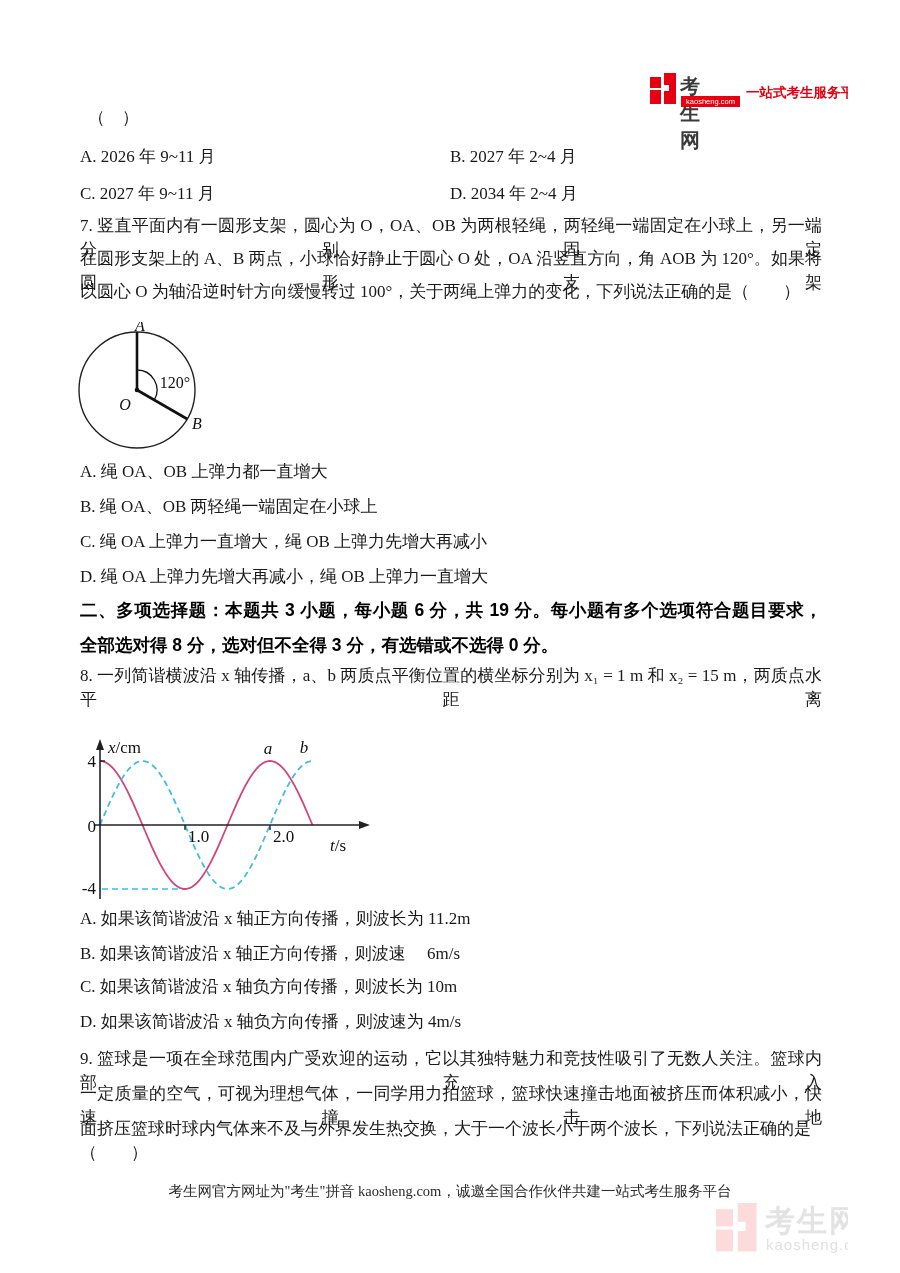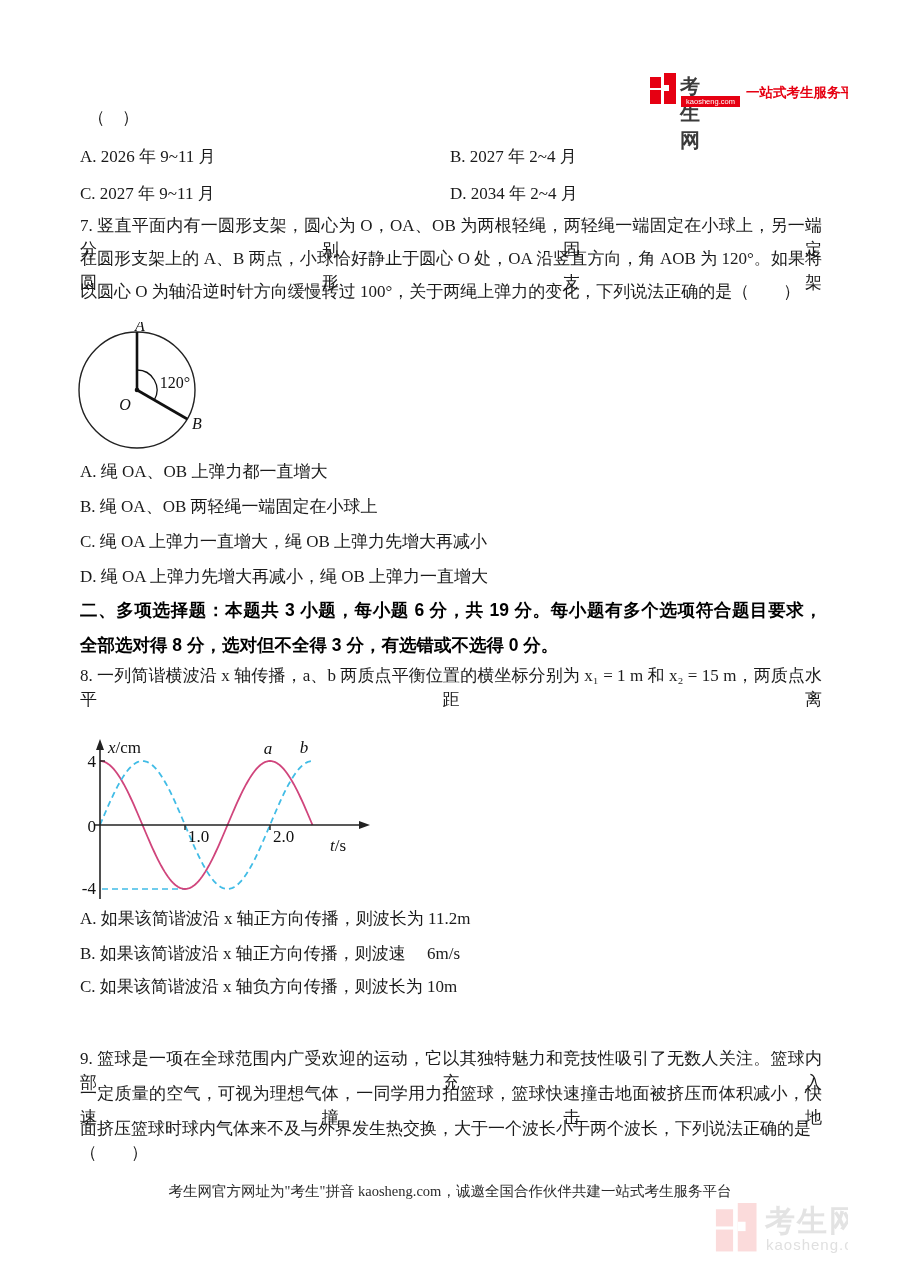--- a/index.html
+++ b/index.html
@@ -105,20 +105,21 @@
       <text x="108" y="105" font-size="17" fill="#111">1.0</text>
       <text x="193" y="105" font-size="17" fill="#111">2.0</text>
       <text x="188" y="17" font-size="17" class="ital" text-anchor="middle" fill="#111">a</text>
       <text x="224" y="16" font-size="17" class="ital" text-anchor="middle" fill="#111">b</text>
     </svg>
   </div>
 
   <div class="t" style="left:80px;top:907px;">A. 如果该简谐波沿 x 轴正方向传播，则波长为 11.2m</div>
   <div class="t" style="left:80px;top:942px;">B. 如果该简谐波沿 x 轴正方向传播，则波速　 6m/s</div>
   <div class="t" style="left:80px;top:975px;">C. 如果该简谐波沿 x 轴负方向传播，则波长为 10m</div>
+  <div class="t" style="left:80px;top:1010px;">D. 如果该简谐波沿 x 轴负方向传播，则波速为 4m/s</div>
 
   <div class="blk just" style="top:1047px;">9. 篮球是一项在全球范围内广受欢迎的运动，它以其独特魅力和竞技性吸引了无数人关注。篮球内部充入</div>
   <div class="blk just" style="top:1082px;">一定质量的空气，可视为理想气体，一同学用力拍篮球，篮球快速撞击地面被挤压而体积减小，快速撞击地</div>
   <div class="blk" style="top:1117px;">面挤压篮球时球内气体来不及与外界发生热交换，大于一个波长小于两个波长，下列说法正确的是（　　）</div>
 
   <div class="footer">考生网官方网址为"考生"拼音 kaosheng.com，诚邀全国合作伙伴共建一站式考生服务平台</div>
 
   <div class="wm">
     <svg width="44" height="50" viewBox="0 0 27 32">
       <rect x="0" y="4" width="11" height="11" fill="#fbdbdb"></rect>

